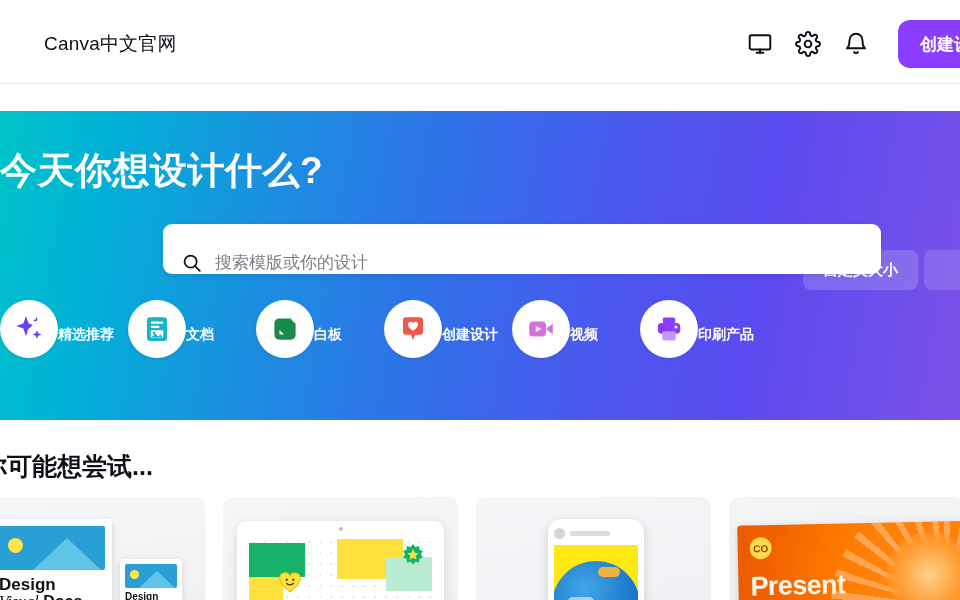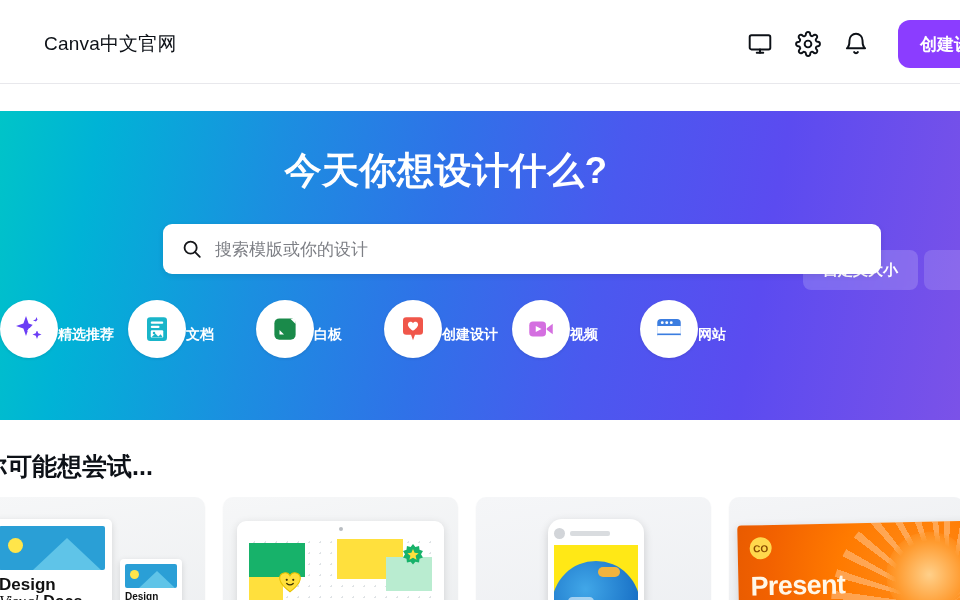--- a/index.html
+++ b/index.html
@@ -59,21 +59,21 @@
     background: linear-gradient(100deg,
         #00c4c8 0%,
         #00b3d6 10%,
         #1b8fe0 28%,
         #2f72e8 45%,
         #4a59ef 62%,
         #5b4bf0 78%,
         #7b52e8 100%);
     overflow: hidden;
   }
-  .hero-title-wrap { position: absolute; top: 35px; left: 0; width: 892px; text-align: center; }
+  .hero-title-wrap { position: absolute; top: 35px; left: 0; width: 892px; text-align: left; }
   .hero-title-wrap .t { color:#fff; font-size:37px; font-weight:800; letter-spacing:.5px; }
 
   .custom-size-btn {
     position: absolute; top: 139px; right: 42px;
     height: 40px; padding: 0 20px;
     border-radius: 8px;
     background: rgba(255,255,255,.17);
     color: #fff; font-size: 15px; font-weight: 700;
     display: flex; align-items: center; justify-content: center;
     cursor: pointer;
@@ -85,21 +85,21 @@
     border-radius: 8px;
     background: rgba(255,255,255,.14);
     cursor: pointer;
   }
 
   .search-wrap {
     position: absolute; top: 113px; left: 163px;
     width: 718px; height: 50px;
     background: #fff;
     border-radius: 9px;
-    display: flex; align-items: center;
+    display: flex; align-items: flex-end;
     box-shadow: 0 2px 6px rgba(0,0,0,.09);
     cursor: text;
   }
   .search-icon { margin-left: 18px; margin-right: 12px; display:flex; }
   .search-ph { color: #7d7f85; font-size: 17px; }
 
   
   .cats {
     position: absolute; top: 189px; left: 0;
     width: 960px; height: 110px;
@@ -353,35 +353,32 @@
         <div class="cat-circle">
           <svg width="30" height="30" viewBox="0 0 24 24">
             <rect x="2.6" y="6" width="13.4" height="12" rx="3" fill="#d46fe0"></rect>
             <path d="M16.6 11.4 L21.4 7.8 L21.4 16.2 L16.6 12.6 Z" fill="#d46fe0"></path>
             <path d="M7.8 9.6 L12.4 12 L7.8 14.4 Z" fill="#fff"></path>
           </svg>
         </div>
         <div class="cat-label">视频</div>
       </div>
 
-
       <div class="cat">
         <div class="cat-circle">
           <svg width="30" height="30" viewBox="0 0 24 24">
-            <rect x="2.6" y="4" width="18.8" height="16" rx="3" fill="#3b7de0"></rect>
-            <rect x="2.6" y="9.6" width="18.8" height="10.4" rx="0" fill="#fff"></rect>
-            <rect x="2.6" y="17.2" width="18.8" height="2.8" rx="0" fill="#fff"></rect>
-            <circle cx="6.6" cy="6.9" r="1.15" fill="#fff"></circle>
-            <circle cx="10.2" cy="6.9" r="1.15" fill="#fff"></circle>
-            <circle cx="13.8" cy="6.9" r="1.15" fill="#fff"></circle>
-            <rect x="2.6" y="15.6" width="18.8" height="1.3" fill="#3b7de0"></rect>
-          </svg>
-        </div>
-        <div class="cat-label">网站</div>
-      </div>
+            <rect x="7" y="2.8" width="10" height="4.4" rx="1.2" fill="#8b3dff"></rect>
+            <rect x="3" y="7.2" width="18" height="8.6" rx="3" fill="#8b3dff"></rect>
+            <rect x="6.6" y="13.8" width="10.8" height="7.4" rx="1.4" fill="#c296ff"></rect>
+            <circle cx="17.6" cy="10.4" r="1.2" fill="#fff"></circle>
+          </svg>
+        </div>
+        <div class="cat-label">印刷产品</div>
+      </div>
+
 
     </div>
 
     <div class="cat-arrow"></div>
   </div>
 
   <div class="section-title">你可能想尝试...</div>
 
   <div class="cards">
 

